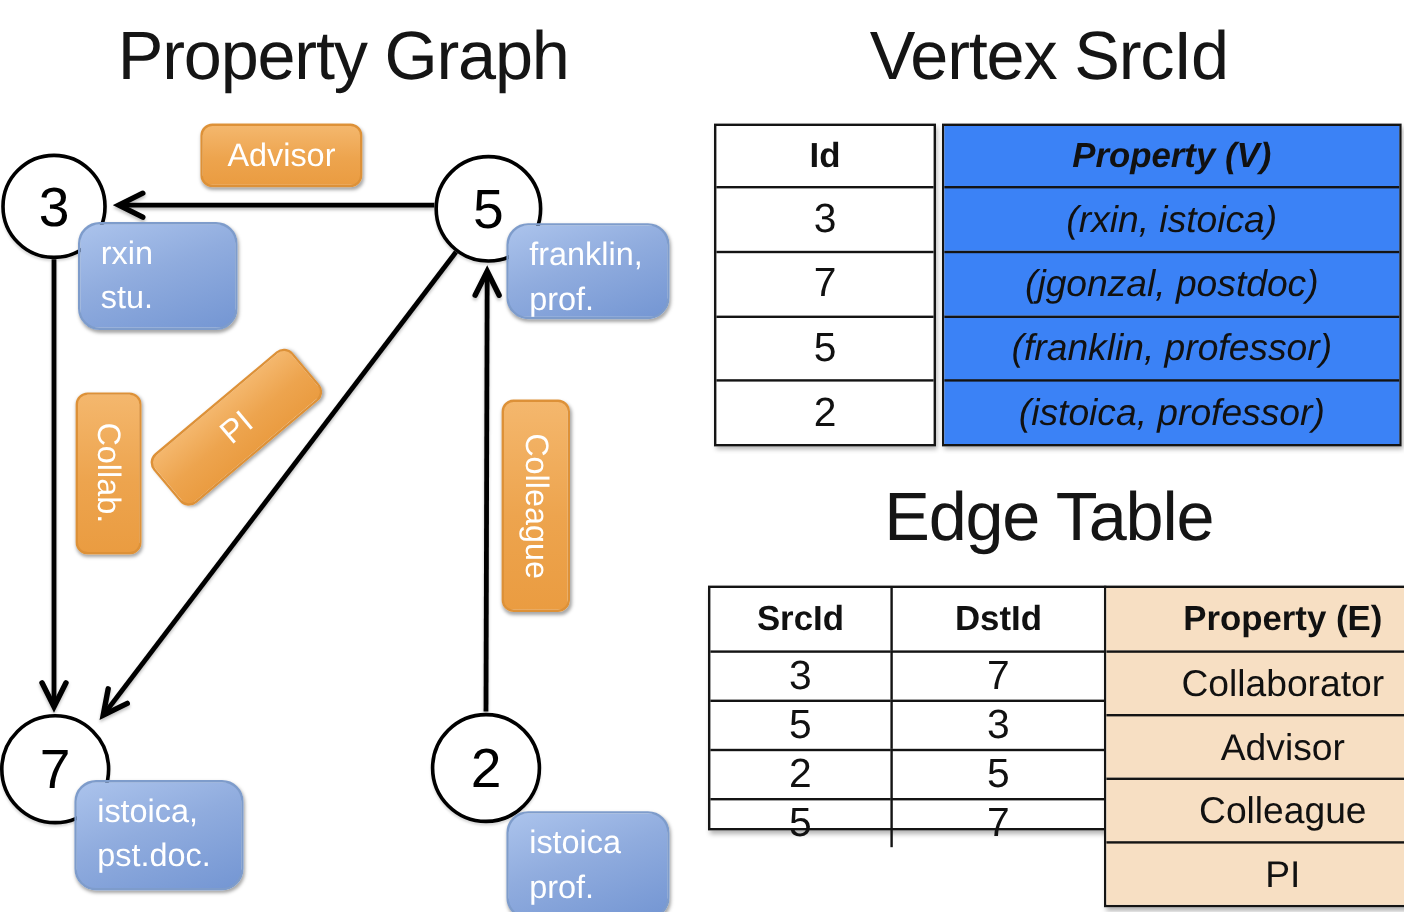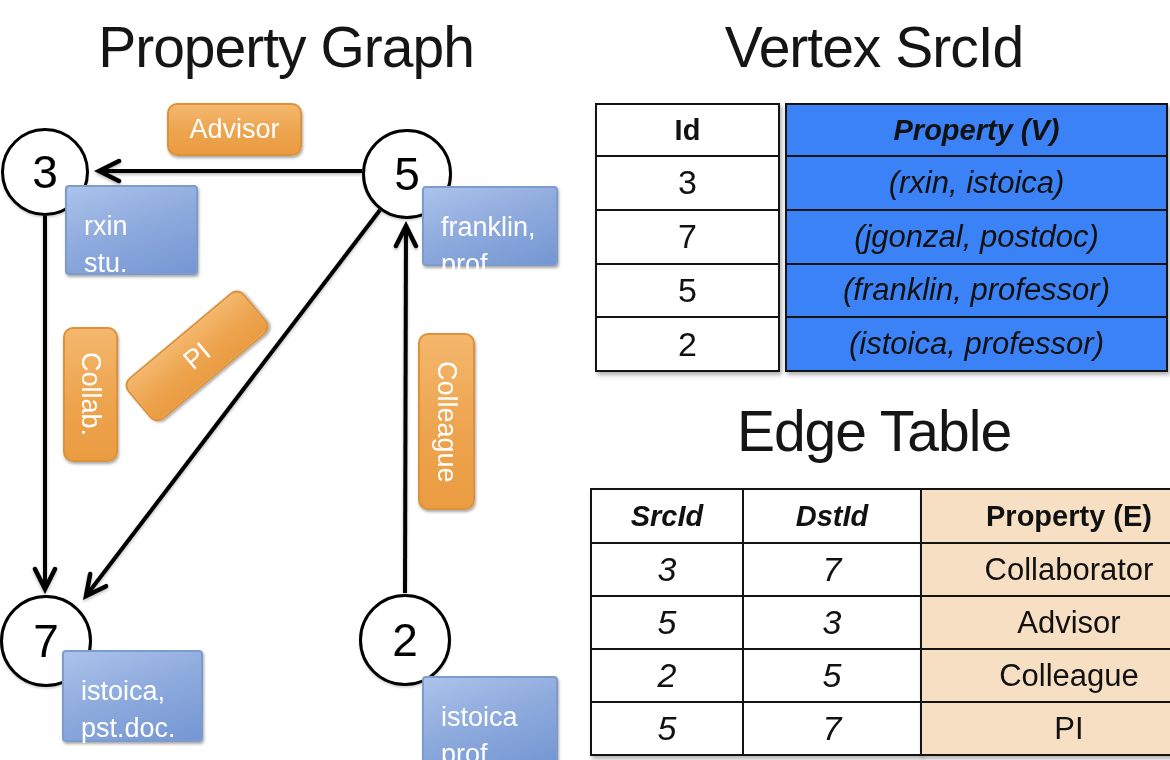--- a/index.html
+++ b/index.html
@@ -25,24 +25,24 @@
     border:3.5px solid #000;display:flex;align-items:center;justify-content:center;
     font-size:46px;font-weight:300;color:#000;box-sizing:border-box;
     box-shadow:0 2px 2px rgba(0,0,0,0.15);
   }
   .n3{left:1px;top:128px;width:88px;height:88px;}
   .n5{left:362px;top:129px;width:90px;height:90px;}
   .n7{left:0px;top:595px;width:92px;height:92px;}
   .n2{left:359px;top:594px;width:92px;height:92px;}
   
   .vbox{
-    position:absolute;z-index:3;border-radius:4px;box-sizing:border-box;
+    position:absolute;z-index:3;border-radius:18px;box-sizing:border-box;
     background:linear-gradient(160deg,#abc3ec 0%,#90acde 45%,#7496d3 100%);
     border:2px solid #7e9ccb;color:#fff;font-size:27px;line-height:37px;
-    padding:21px 6px 0 17px;box-shadow:1px 2px 3px rgba(0,0,0,0.35);
+    padding:6px 6px 0 17px;box-shadow:1px 2px 3px rgba(0,0,0,0.35);
   }
   .b3{left:65px;top:185px;width:133px;height:90px;}
   .b5{left:422px;top:186px;width:136px;height:80px;}
   .b7{left:62px;top:650px;width:141px;height:92px;}
   .b2{left:422px;top:652px;width:136px;height:90px;margin-top:24px;}
   
   .ebox{
     position:absolute;z-index:3;border-radius:10px;box-sizing:border-box;
     background:linear-gradient(180deg,#f4b76d 0%,#eda44e 55%,#ea9c41 100%);
     border:2px solid #dd9138;color:#fff;font-size:27px;
@@ -65,22 +65,22 @@
   }
   .cell.first{border-top:none;}
   .th{font-weight:bold;font-size:29px;}
   .td{font-size:34px;}
   .vfill{background:#3b82f6;font-style:italic;}
   .efill{background:#f7dfc3;}
   .vt-id{left:595px;top:103px;width:185px;height:269px;display:grid;
     grid-template-rows:50px repeat(4,1fr);}
   .vt-prop{left:785px;top:103px;width:383px;height:269px;display:grid;
     grid-template-rows:50px repeat(4,1fr);}
-  .et-ids{left:590px;top:488px;width:332px;height:268px;display:grid;
-    grid-template-columns:150px 1fr;grid-template-rows:52px repeat(4,1fr);font-style:italic;}
+  .et-ids{left:590px;top:488px;width:332px;height:204px;display:grid;
+    grid-template-columns:150px 1fr;grid-template-rows:52px repeat(4,1fr);}
   .et-prop{left:920px;top:488px;width:298px;height:268px;display:grid;
     grid-template-rows:52px repeat(4,1fr);}
   .bl{border-left:2px solid #141414;}
   .et-prop .td{font-size:31px;}
   .vt-prop .td{font-size:31px;}
 </style>
 </head>
 <body>
 
 <div class="stage">

